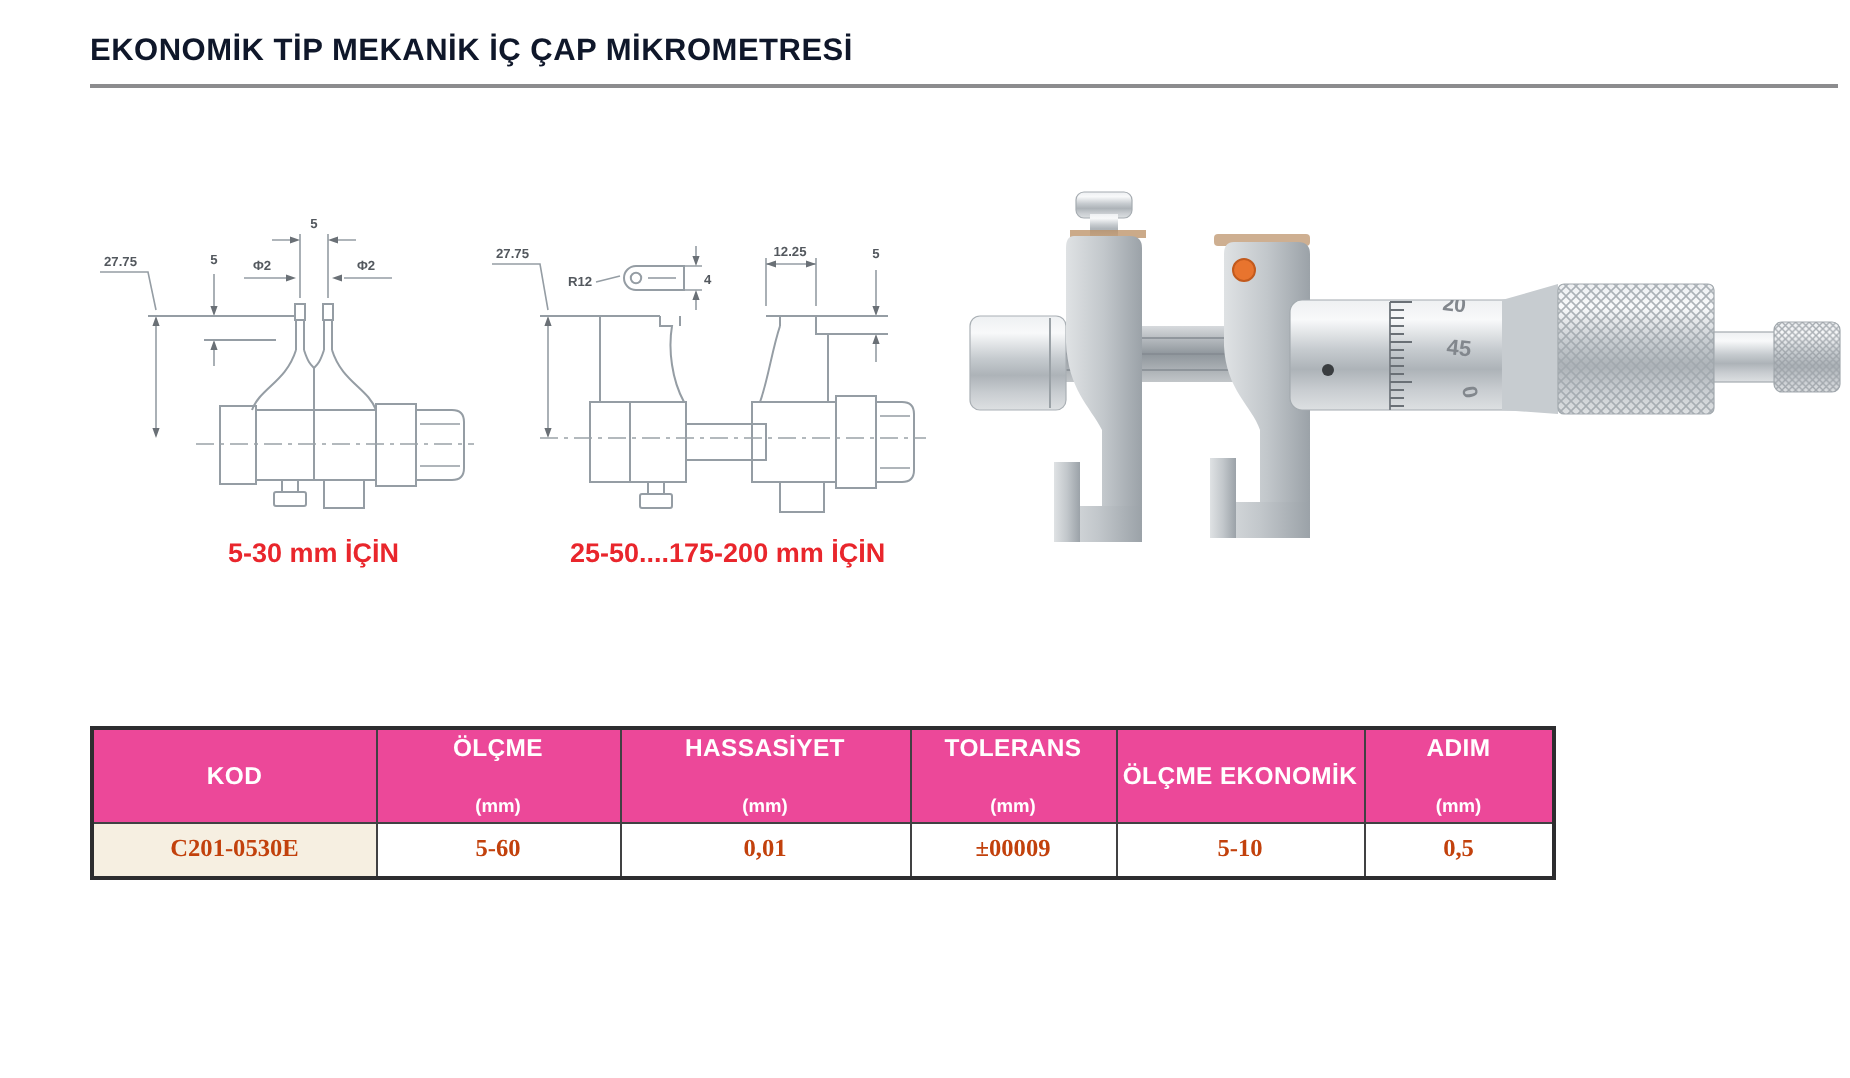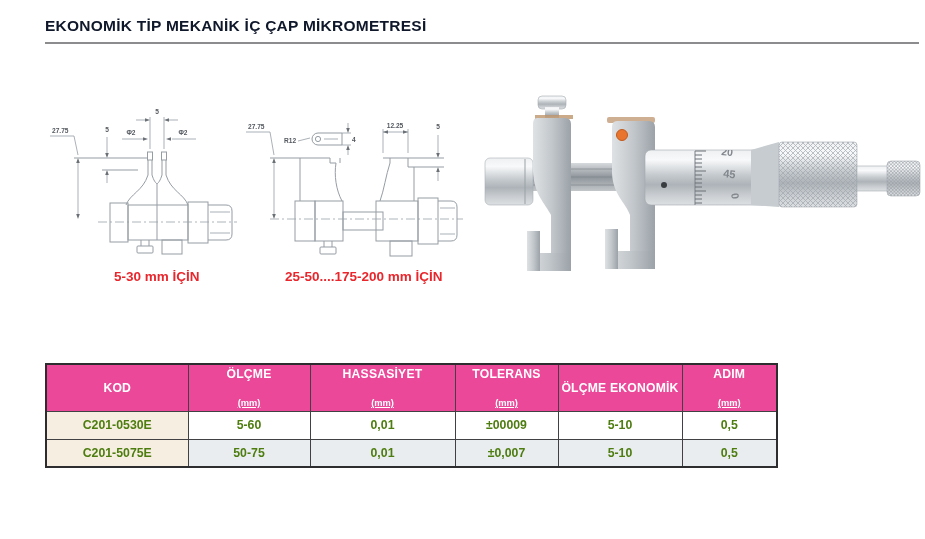--- a/index.html
+++ b/index.html
@@ -38,26 +38,26 @@
   }
   table.spec th, table.spec td {
     border:1px solid #414143;
     text-align:center; vertical-align:middle;
   }
   table.spec th {
     background:#ec4899; color:#ffffff; height:47px;
     font-size:12.2px; font-weight:bold; letter-spacing:.2px;
   }
   table.spec th .unit {
-    display:block; font-size:9.3px; font-weight:bold; margin-top:17px; letter-spacing:0;text-decoration:underline;
+    display:block; font-size:9.3px; font-weight:bold; margin-top:17px; letter-spacing:0;
   }
   table.spec th .unit:empty { display:none; }
   table.spec td {
     height:28px; background:#ffffff;
-    font-size:12.3px; font-weight:bold; color:#4d7c0f;
+    font-size:12.3px; font-weight:bold; color:#c2410c;font-family:Liberation Serif, serif;
   }
   table.spec td.kod { background:#f6efe1; }
   table.spec tbody tr:nth-child(even) td { background:#eaedf0; }
   table.spec tbody tr:nth-child(even) td.kod { background:#f6efe1; }
   
   .dln   { stroke:#959da4; stroke-width:1; fill:none; }
   .dthin { stroke:#959da4; stroke-width:.8; fill:none; }
   .dcl   { stroke:#9aa2a8; stroke-width:.8; fill:none; stroke-dasharray:9 3 2 3; }
   .darr  { fill:#6a7076; stroke:none; }
   .dtxt  { fill:#53585e; font-size:6.6px; font-weight:bold; font-family:"Liberation Sans",sans-serif; }
@@ -281,22 +281,14 @@
   </thead>
   <tbody>
     <tr>
       <td class="kod">C201-0530E</td>
       <td>5-60</td>
       <td>0,01</td>
       <td>±00009</td>
       <td>5-10</td>
       <td>0,5</td>
     </tr>
-    <tr>
-      <td class="kod">C201-5075E</td>
-      <td>50-75</td>
-      <td>0,01</td>
-      <td>±0,007</td>
-      <td>5-10</td>
-      <td>0,5</td>
-    </tr>
   </tbody>
 </table>
 
 </body></html>

